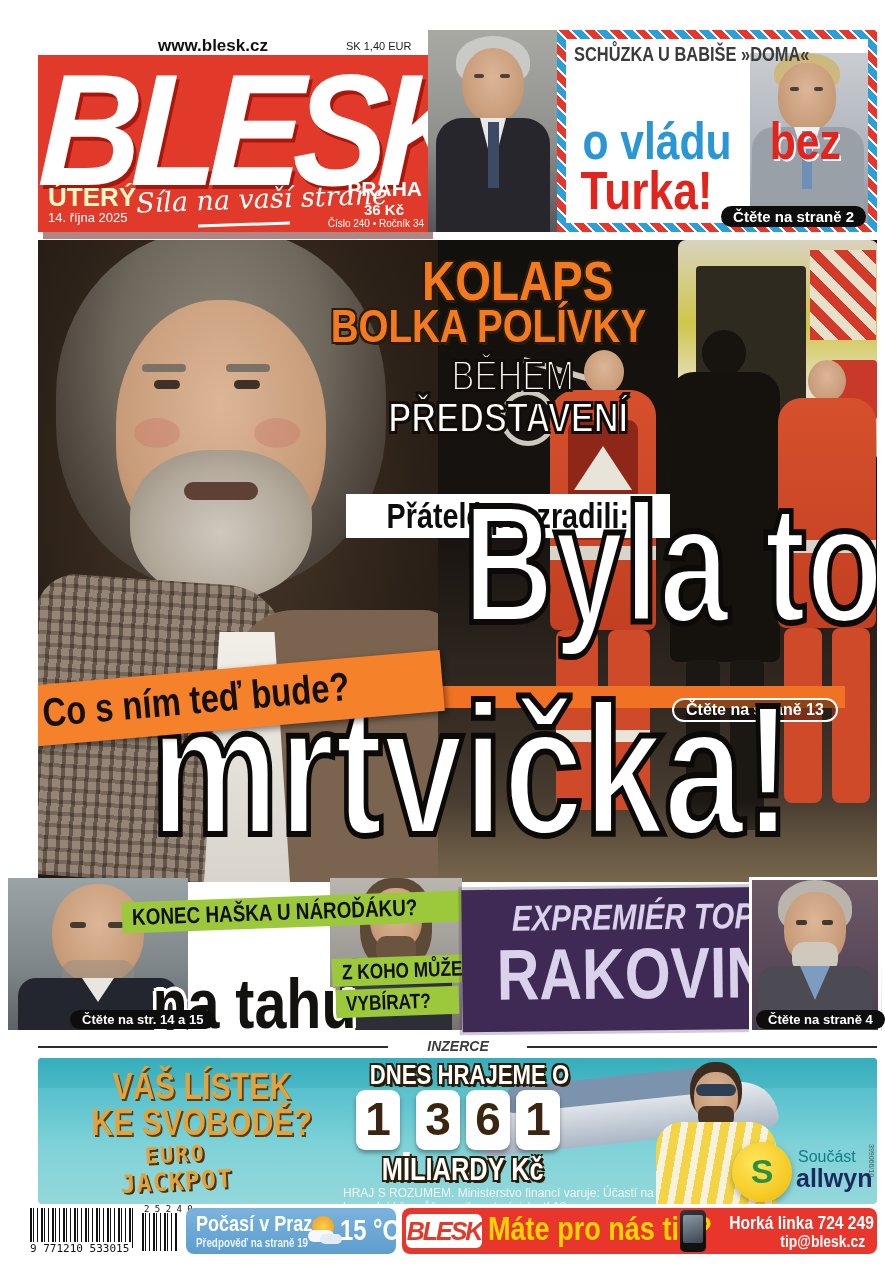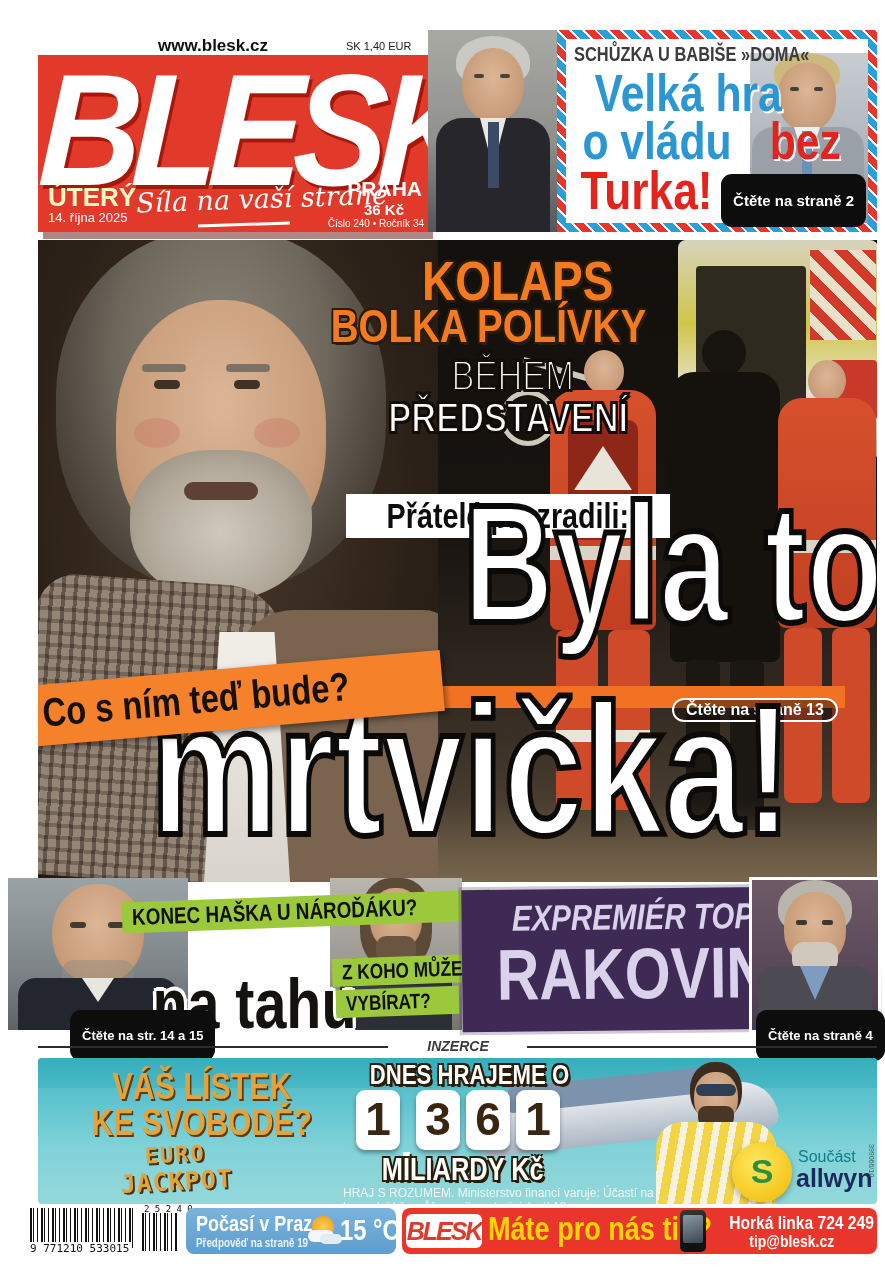--- a/index.html
+++ b/index.html
@@ -16,21 +16,21 @@
       font-size:142px; font-weight:bold; font-style:italic; color:#fff; letter-spacing:-10px;
       transform:scaleY(1.12) skewX(-3deg); transform-origin:center top; line-height:1.1;
       text-shadow:3px 3px 0 #a8170c; }
   #url-strip { left:38px; top:34px; width:390px; height:21px; background:#fff; }
   .zigzag-frame { left:557px; top:30px; width:320px; height:202px; background:#fff;
       border:9px solid transparent;
       border-image: repeating-linear-gradient(45deg,#e8362d 0 7px,#fff 7px 9px,#2a9fd8 9px 16px,#fff 16px 18px) 9; }
 
   
   .badge-black { background:#0d0d0d; color:#fff; font-weight:bold; border-radius:11px;
-      padding:18px 12px; font-size:15px; white-space:nowrap; }
+      padding:2px 12px; font-size:15px; white-space:nowrap; }
   .badge-ghost { background:rgba(20,14,8,.45); color:#fff; font-weight:bold; border:2px solid #fff;
       border-radius:13px; padding:1px 12px; font-size:16px; white-space:nowrap; }
 
   .stroke-black { -webkit-text-stroke:2px #120d08;
       text-shadow:2px 2px 0 #120d08,-2px 2px 0 #120d08,2px -2px 0 #120d08,-2px -2px 0 #120d08; }
   .stroke-heavy { -webkit-text-stroke:6px #0c0a08; }
   .outline-white { text-shadow:-3px -3px 0 #fff,3px -3px 0 #fff,-3px 3px 0 #fff,3px 3px 0 #fff,0 -4px 0 #fff,0 4px 0 #fff,-4px 0 0 #fff,4px 0 0 #fff; }
   .outline-dark { text-shadow:-2px -2px 0 #2b1c08,2px -2px 0 #2b1c08,-2px 2px 0 #2b1c08,2px 2px 0 #2b1c08,3px 3px 0 #2b1c08; }
 
   .lime-label { background:#9cc93c; color:#101008; font-weight:bold; padding:2px 10px; white-space:nowrap; }
@@ -84,21 +84,20 @@
        background:linear-gradient(180deg,#c9cdd2 0%,#aeb4ba 60%,#8d949c 100%);">
     <div class="abs" style="left:24px; top:0px; width:66px; height:40px; border-radius:50% 50% 42% 42%; background:#cdb97e;"></div>
     <div class="abs skin" style="left:28px; top:10px; width:58px; height:68px; border-radius:46%;"></div>
     <div class="abs" style="left:40px; top:34px; width:9px; height:4px; background:#44403a; border-radius:2px;"></div>
     <div class="abs" style="left:64px; top:34px; width:9px; height:4px; background:#44403a; border-radius:2px;"></div>
     <div class="abs" style="left:2px; top:74px; width:112px; height:96px; background:#9aa0a8; border-radius:22px 22px 0 0;"></div>
     <div class="abs" style="left:44px; top:74px; width:26px; height:42px; background:#eef0f2; clip-path:polygon(0 0,100% 0,50% 100%);"></div>
     <div class="abs" style="left:52px; top:78px; width:10px; height:58px; background:#6d90b8;"></div>
   </div>
   <div class="abs" style="left:8px; top:4px; font-size:20px; font-weight:bold; color:#3b3b3b; white-space:nowrap;"><span class="cond-l">SCHŮZKA U BABIŠE »DOMA«</span></div>
-  <div class="abs" style="left:0; top:24px; width:245px; text-align:center; font-size:52px; font-weight:bold; color:#2a97d4; text-shadow:2px 2px 0 #fff;"><span class="cond">Velká hra</span></div>
   <div class="abs" style="left:0; top:72px; width:255px; text-align:center; font-size:52px; font-weight:bold; white-space:nowrap;">
     <span class="cond" style="color:#2a97d4; text-shadow:2px 2px 0 #fff;">o vládu</span>
     <span class="cond" style="color:#e2241d; text-shadow:2px 2px 0 #fff;">bez</span>
   </div>
   <div class="abs" style="left:0; top:120px; width:245px; text-align:left; font-size:54px; font-weight:bold; color:#e2241d; text-shadow:2px 2px 0 #fff;"><span class="cond">Turka!</span></div>
   <div class="abs badge-black" style="right:2px; bottom:-4px;">Čtěte na straně 2</div>
 </div>
 
 <div class="abs photo" style="left:38px; top:240px; width:839px; height:642px; background:#241a12;">
 
@@ -288,15 +287,15 @@
   </div>
 
   <div class="abs" style="left:402px; top:2px; width:475px; height:46px; background:#e8362d; border-radius:8px;">
     <div class="abs" style="left:4px; top:6px; width:76px; height:34px; background:#fff; border-radius:6px; text-align:center; line-height:34px;
          font-size:25px; font-weight:bold; font-style:italic; color:#e23a2a; letter-spacing:-2px;">BLESK</div>
     <div class="abs" style="left:86px; top:2px; font-size:33px; font-weight:bold; color:#ffd400;"><span class="cond-l">Máte pro nás tip?</span></div>
     <div class="abs" style="left:278px; top:2px; width:26px; height:42px; background:linear-gradient(160deg,#3a3a3e 0%,#111 70%); border-radius:5px;">
       <div class="abs" style="left:3px; top:5px; width:20px; height:28px; background:linear-gradient(160deg,#8a9aa6,#3c4450); border-radius:2px;"></div>
     </div>
     <div class="abs" style="left:308px; top:4px; width:164px; text-align:center; font-size:19px; font-weight:bold; color:#fff;"><span class="cond">Horká linka 724 249 000</span></div>
-    <div class="abs" style="left:308px; top:24px; width:164px; text-align:center; font-size:17px; font-weight:bold; color:#fff;"><span class="cond">tip@blesk.cz</span></div>
+    <div class="abs" style="left:308px; top:24px; width:164px; text-align:right; font-size:17px; font-weight:bold; color:#fff;"><span class="cond">tip@blesk.cz</span></div>
   </div>
 </div>
 
 </body></html>

